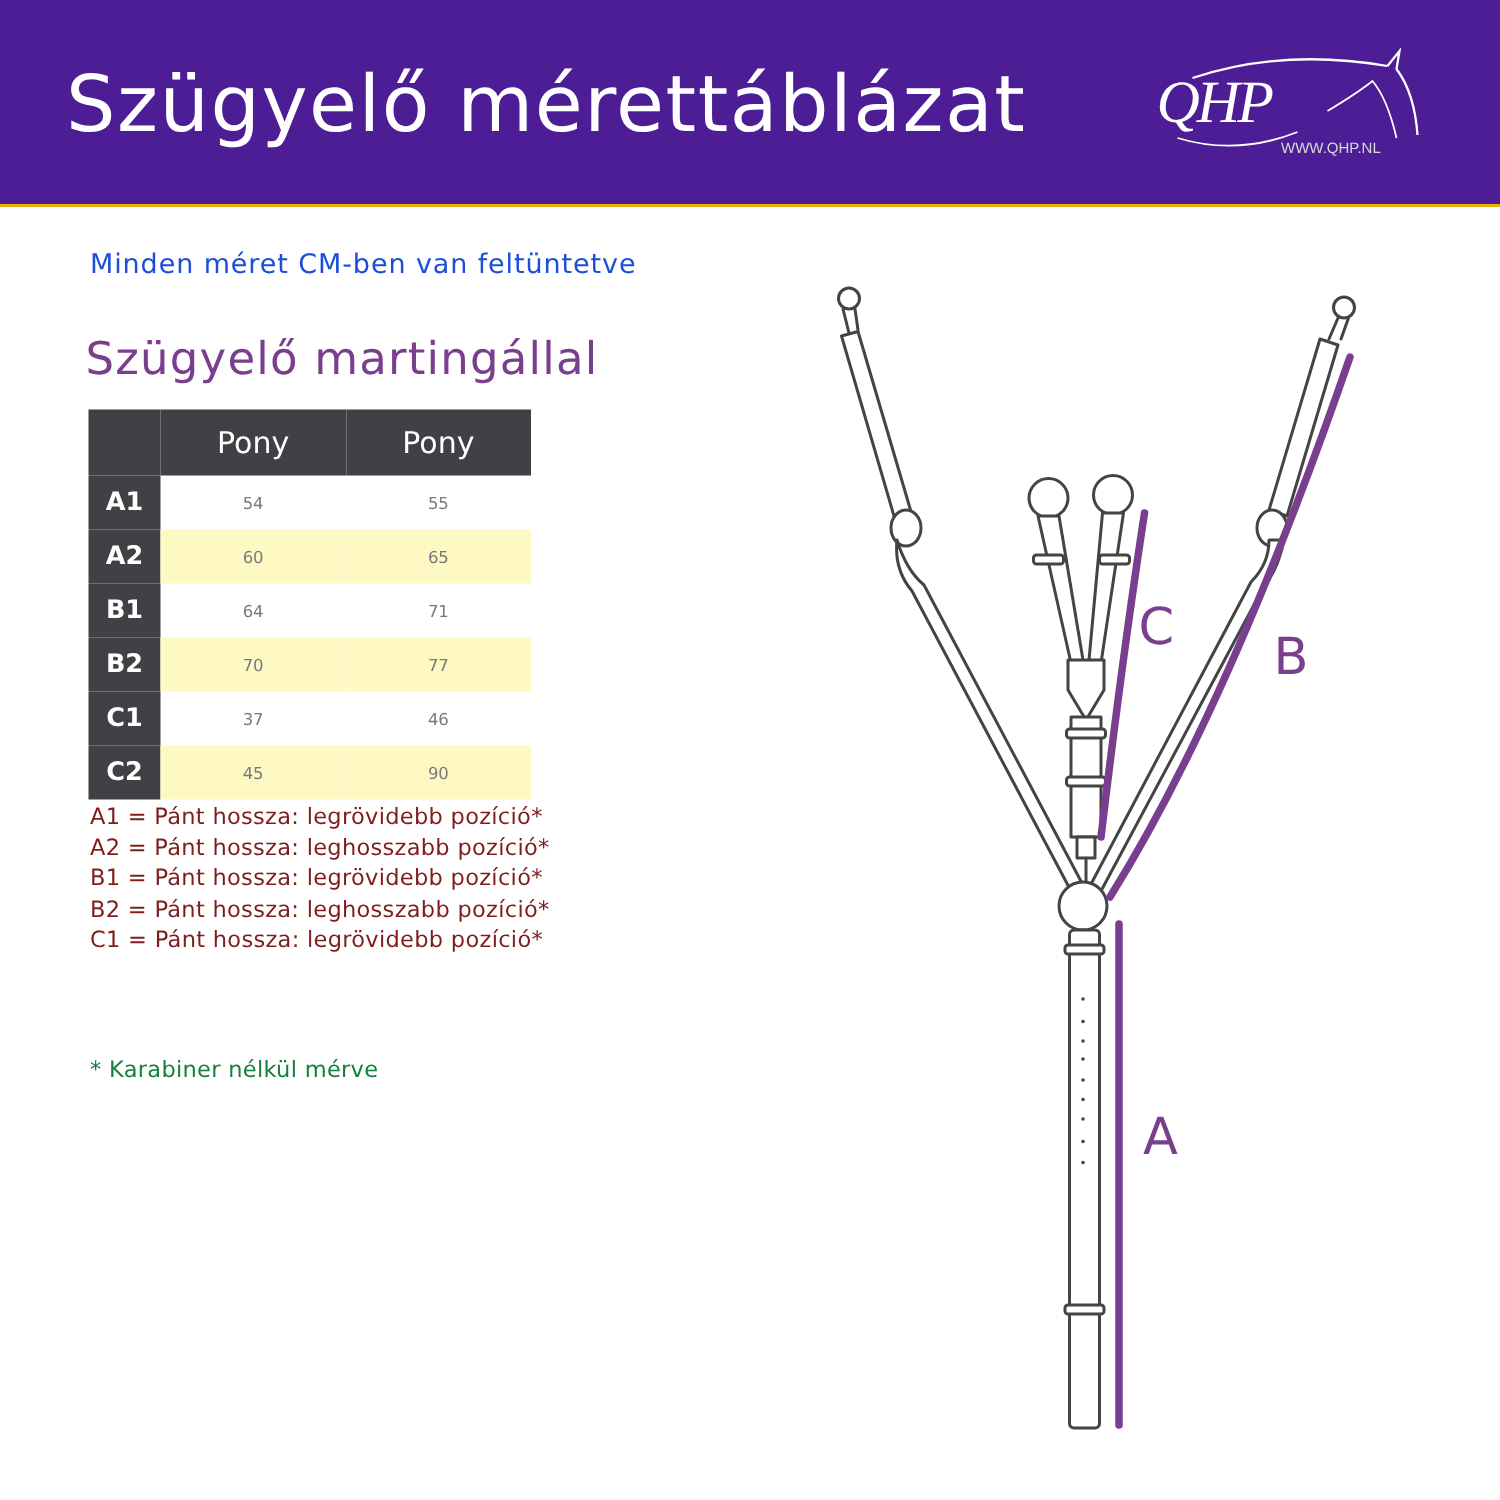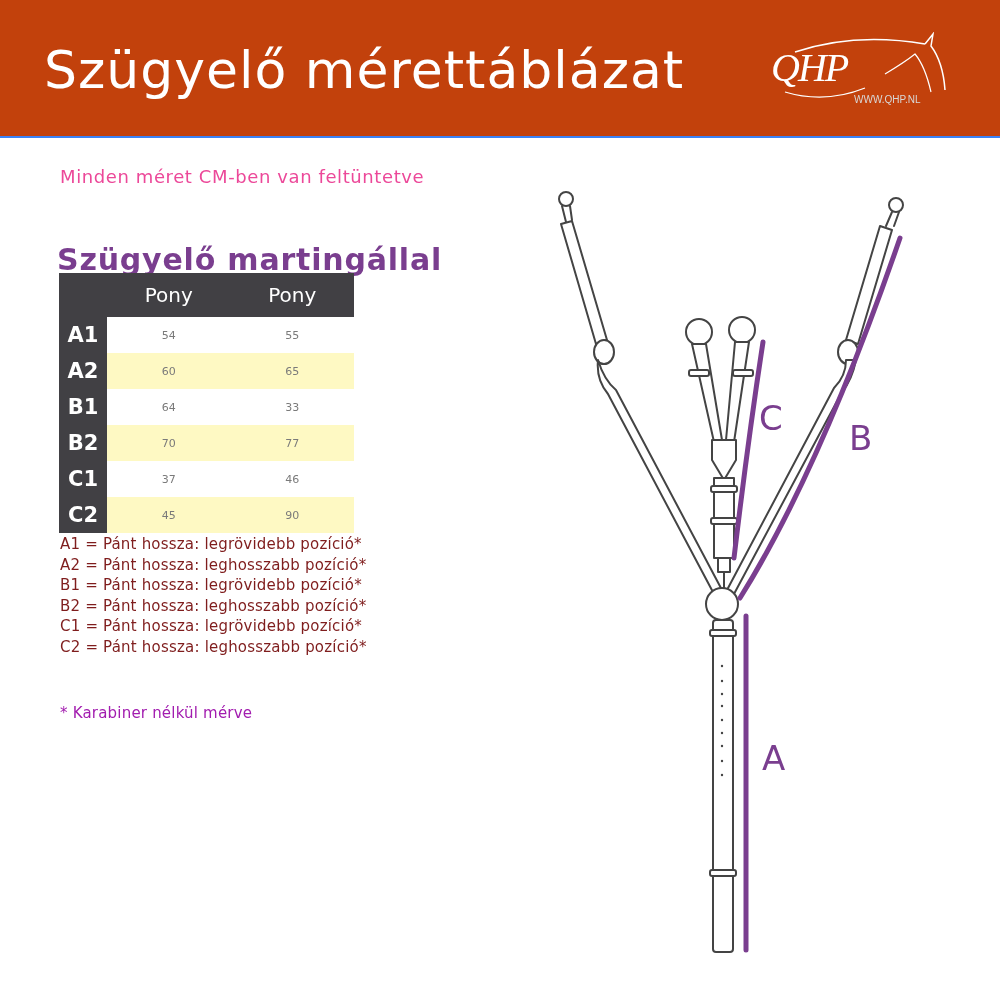--- a/index.html
+++ b/index.html
@@ -1,33 +1,33 @@
 <!DOCTYPE html>
 <html><head>
 <meta charset="utf-8">
 <style>
   html, body { margin:0; padding:0; }
   body { width:1000px; height:1000px; background:#ffffff; position:relative; overflow:hidden; font-family:"DejaVu Sans", sans-serif; }
-  .header { position:absolute; left:0; top:0; width:1000px; height:136px; background:#c2410c; border-bottom:2px solid #3b82f6; }
+  .header { position:absolute; left:0; top:0; width:1000px; height:136px; background:#4c1d95; border-bottom:2px solid #eab308; }
   .header-title { position:absolute; left:44px; top:34px; font-family:"DejaVu Sans", sans-serif; font-size:52px; color:#ffffff; letter-spacing:1px; font-weight:normal; line-height:72px; }
   .logo { position:absolute; left:765px; top:32px; width:190px; height:80px; }
   .logo-text { position:absolute; left:6px; top:12px; font-family:"Liberation Serif", serif; font-style:italic; font-size:40px; color:#ffffff; letter-spacing:-2px; }
   .logo-url { position:absolute; left:89px; top:62px; font-family:"Liberation Sans", sans-serif; font-size:10px; color:#d8d8d8; letter-spacing:0; }
   .logo svg { position:absolute; left:0; top:0; }
-  .subtitle { position:absolute; left:60px; top:166px; font-size:18px; color:#ec4899; letter-spacing:0.6px; }
-  .section-title { position:absolute; left:57px; top:222px; font-size:30px; font-weight:bold; color:#7a3e8f; letter-spacing:0.8px;margin-top:20px; }
+  .subtitle { position:absolute; left:60px; top:166px; font-size:18px; color:#1d4ed8; letter-spacing:0.6px; }
+  .section-title { position:absolute; left:57px; top:222px; font-size:30px; font-weight:normal; color:#7a3e8f; letter-spacing:0.8px; }
   table.sizes { position:absolute; left:59px; top:273px; border-collapse:collapse; width:295px; font-family:"DejaVu Sans", sans-serif; }
   table.sizes th { background:#414044; color:#ffffff; font-weight:normal; font-size:20px; height:44px; padding:0; }
   table.sizes th.corner { width:48px; }
   table.sizes td { height:36px; padding:0; text-align:center; font-size:11px; color:#7a7a7a; }
-  table.sizes td.rowhead { background:#414044; color:#ffffff; font-weight:bold; font-size:21px; width:48px; }
+  table.sizes td.rowhead { background:#414044; color:#ffffff; font-weight:bold; font-size:17px; width:48px; }
   table.sizes tr.alt td.val { background:#fef9c3; }
   .legend { position:absolute; left:60px; top:534px; font-size:15px; color:#7f1d1d; line-height:20.5px; letter-spacing:0.2px; }
   .legend div { white-space:nowrap; }
-  .note { position:absolute; left:60px; top:704px; font-size:15px; color:#a21caf; letter-spacing:0.2px; }
+  .note { position:absolute; left:60px; top:704px; font-size:15px; color:#15803d; letter-spacing:0.2px; }
   .diagram { position:absolute; left:540px; top:180px; width:440px; height:790px; }
   .dlabel { position:absolute; font-family:"DejaVu Sans", sans-serif; font-size:34px; color:#7a3e8f; }
 </style>
 </head>
 <body>
 
 <div class="header">
   <div class="header-title">Szügyelő mérettáblázat</div>
   <div class="logo">
     <svg width="190" height="80" viewBox="0 0 190 80">
@@ -59,21 +59,21 @@
       <td class="val">55</td>
     </tr>
     <tr class="alt">
       <td class="rowhead">A2</td>
       <td class="val">60</td>
       <td class="val">65</td>
     </tr>
     <tr>
       <td class="rowhead">B1</td>
       <td class="val">64</td>
-      <td class="val">33</td>
+      <td class="val">71</td>
     </tr>
     <tr class="alt">
       <td class="rowhead">B2</td>
       <td class="val">70</td>
       <td class="val">77</td>
     </tr>
     <tr>
       <td class="rowhead">C1</td>
       <td class="val">37</td>
       <td class="val">46</td>
@@ -85,21 +85,20 @@
     </tr>
   </tbody>
 </table>
 
 <div class="legend">
   <div>A1 = Pánt hossza: legrövidebb pozíció*</div>
   <div>A2 = Pánt hossza: leghosszabb pozíció*</div>
   <div>B1 = Pánt hossza: legrövidebb pozíció*</div>
   <div>B2 = Pánt hossza: leghosszabb pozíció*</div>
   <div>C1 = Pánt hossza: legrövidebb pozíció*</div>
-  <div>C2 = Pánt hossza: leghosszabb pozíció*</div>
 </div>
 <div class="note">* Karabiner nélkül mérve</div>
 
 <div class="diagram">
   <svg width="440" height="790" viewBox="540 180 440 790">
     <g stroke="#444444" stroke-width="2" fill="#ffffff" stroke-linecap="round" stroke-linejoin="round">
 
       <circle cx="566" cy="199" r="7" fill="none"></circle>
       <path d="M562 206 L566 222 M570 206 L572 220" fill="none"></path>
 

